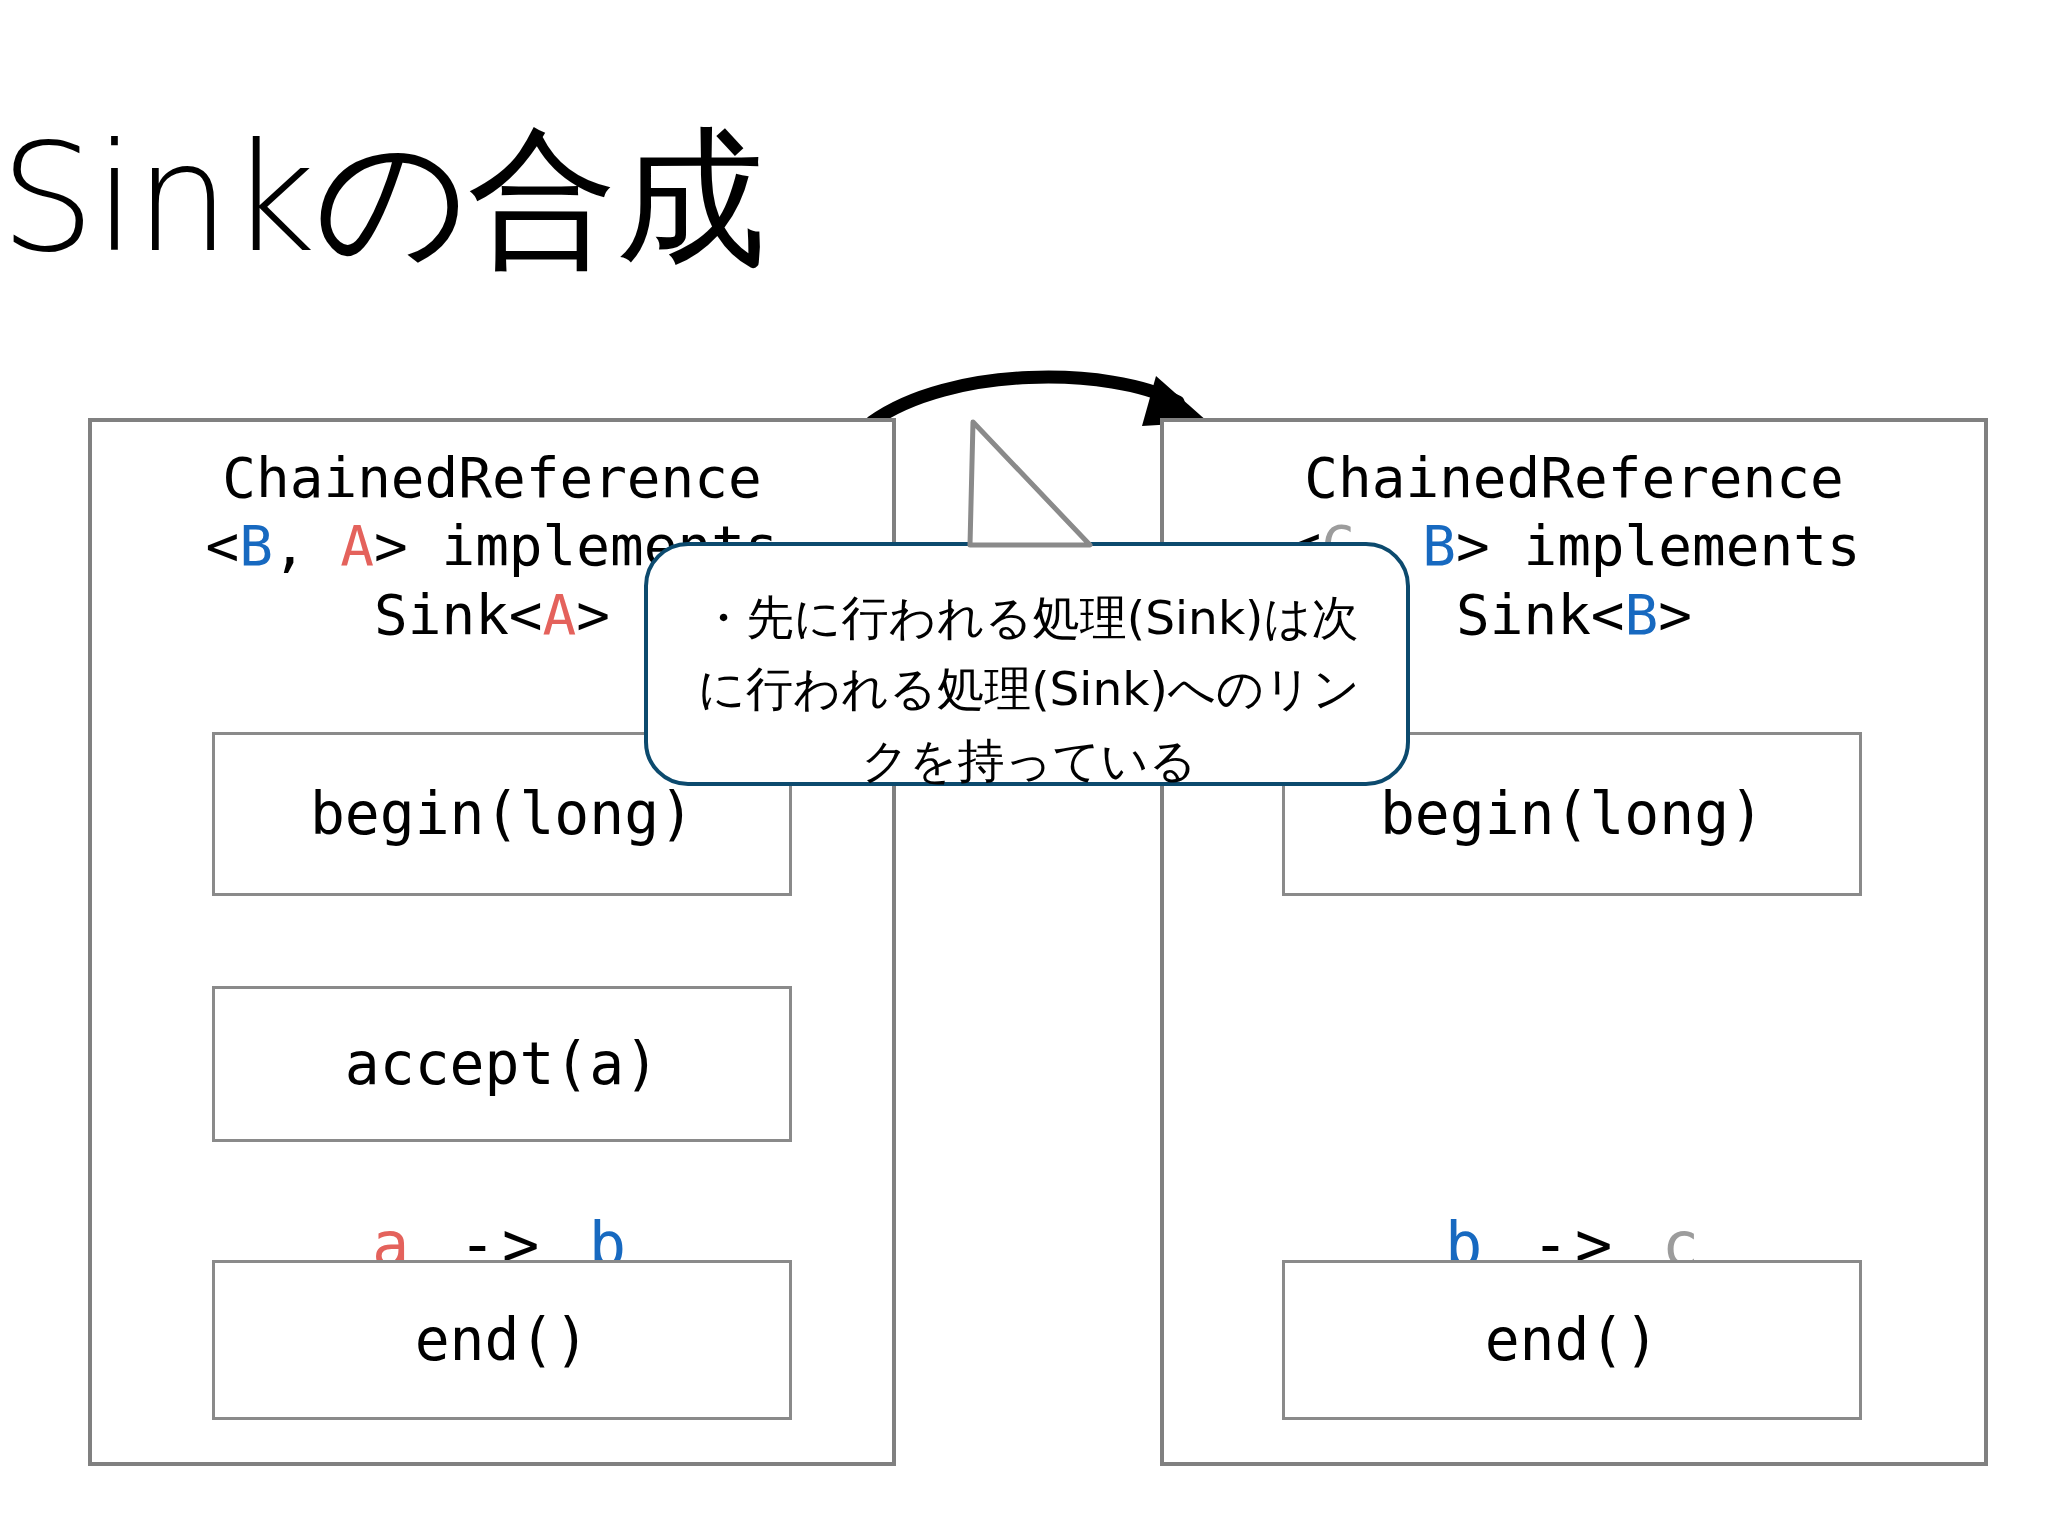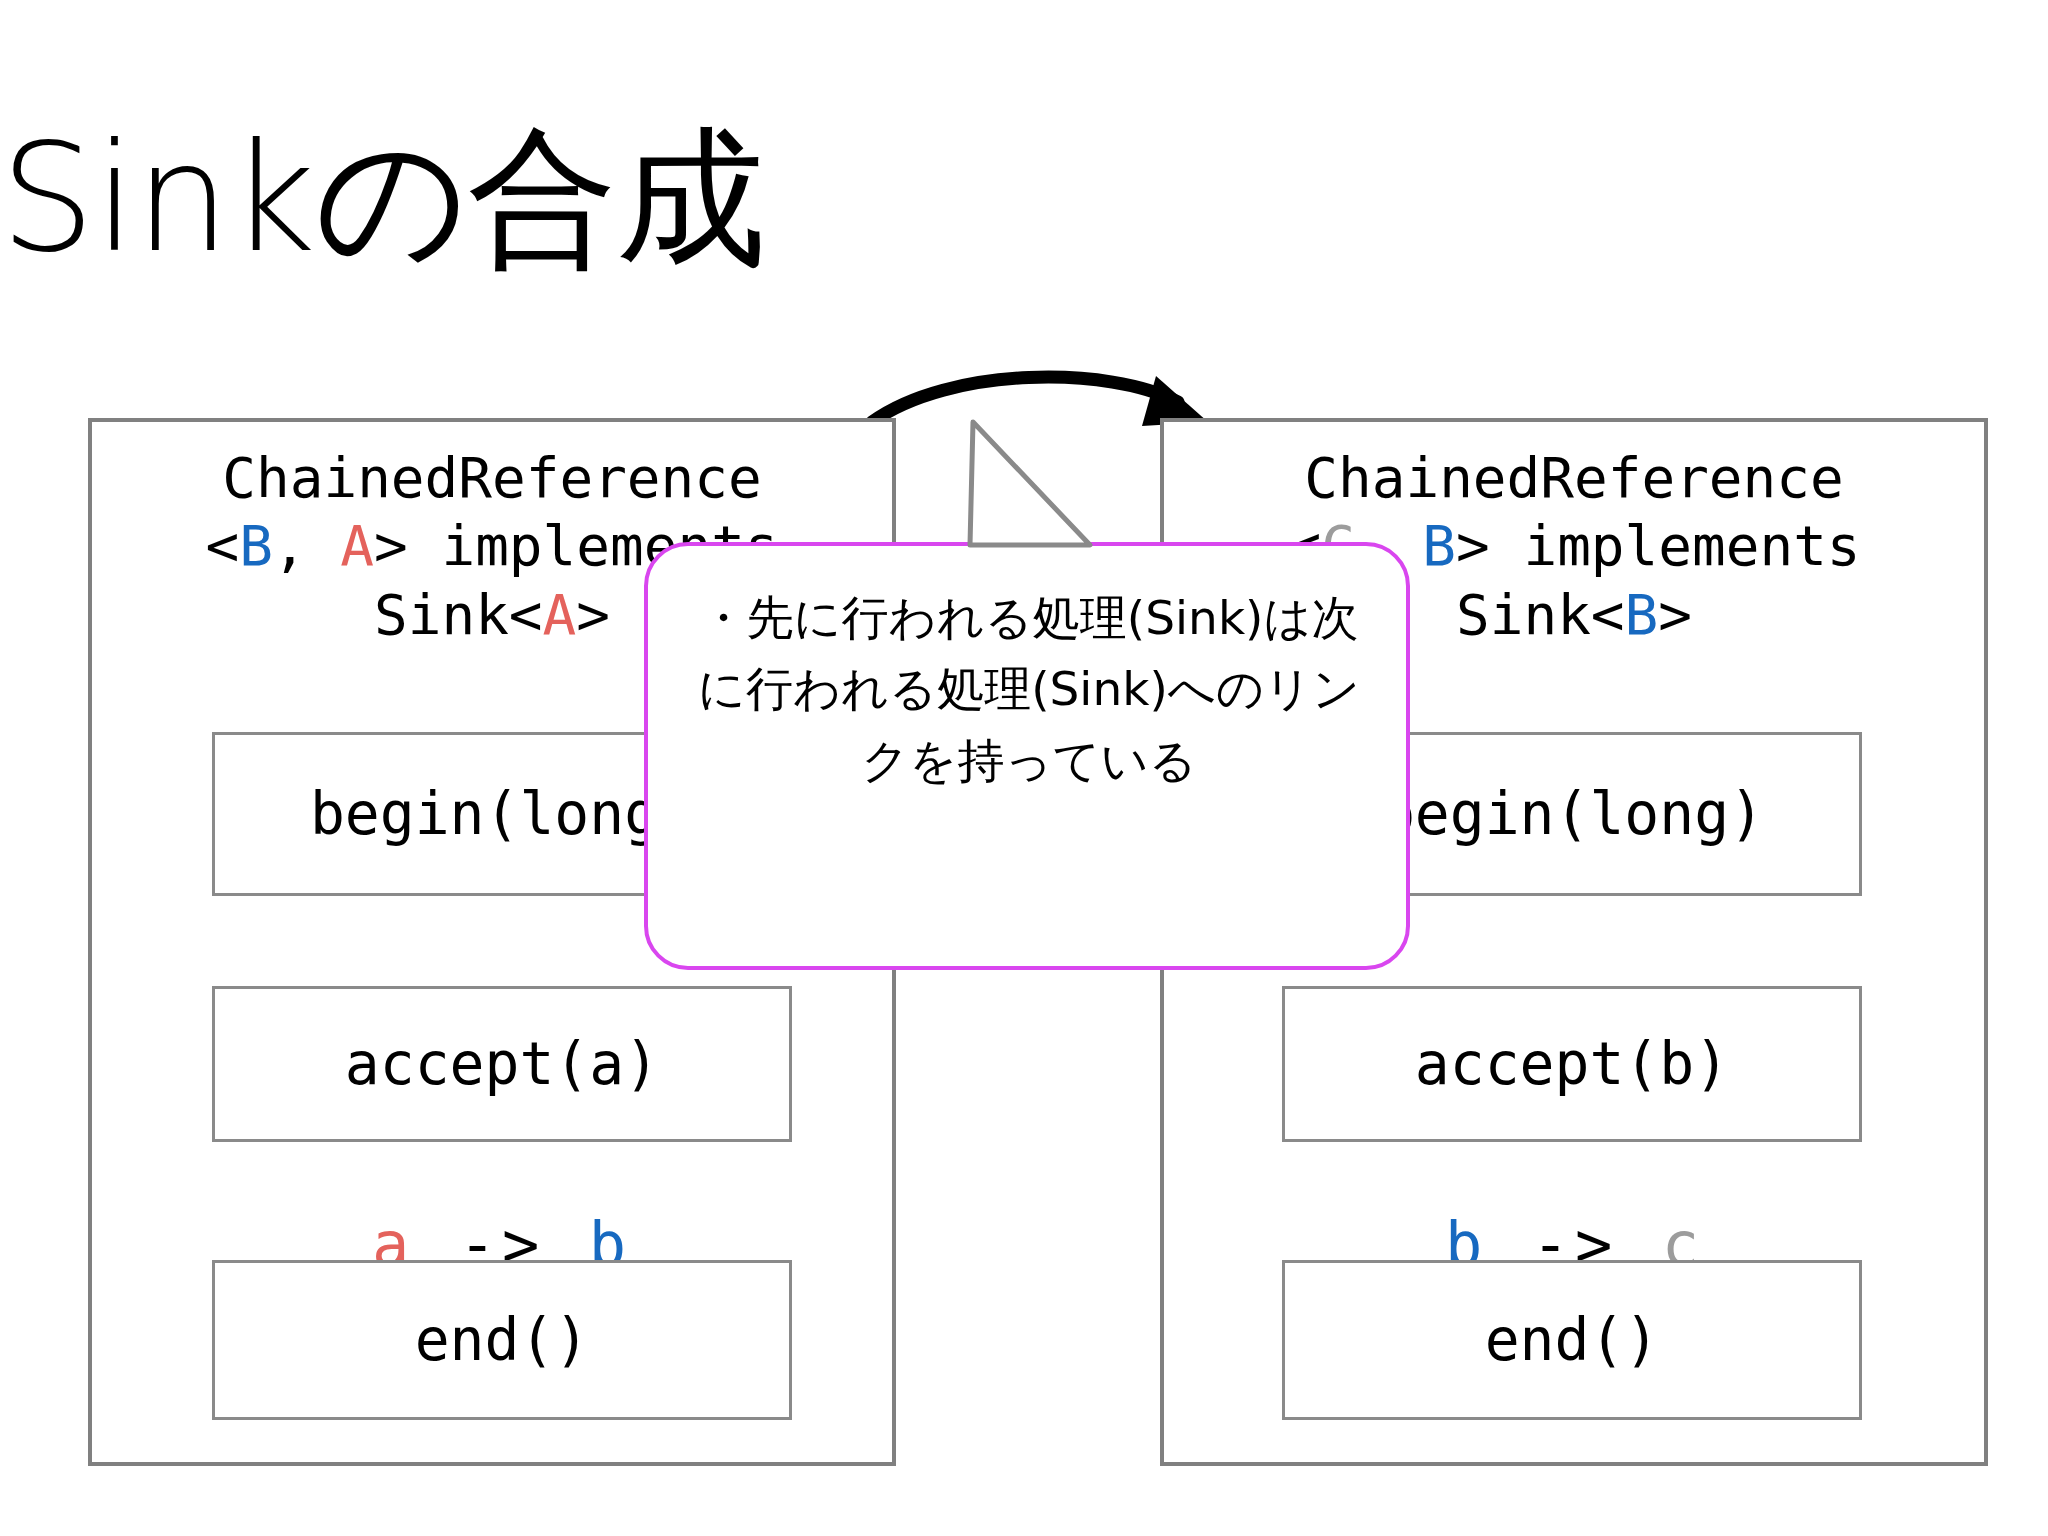--- a/index.html
+++ b/index.html
@@ -110,22 +110,22 @@
     height: 110px;
     pointer-events: none;
   }
 
   
   #callout {
     position: absolute;
     left: 644px;
     top: 542px;
     width: 766px;
-    height: 428px;
-    border: 4px solid #d946ef;
+    height: 244px;
+    border: 4px solid #0c4a6e;
     border-radius: 44px;
     background: #ffffff;
     box-sizing: border-box;
     z-index: 20;
   }
   #callout-text {
     position: absolute;
     left: 46px;
     top: 36px;
     width: 670px;
@@ -181,23 +181,20 @@
   <div class="panel" id="panel-right">
 
     <div class="panel-header"><span>ChainedReference</span>
 <span>&lt;</span><span class="tC">C</span><span>, </span><span class="tB">B</span><span>&gt; </span><span>implements</span>
 <span>Sink&lt;</span><span class="tB">B</span><span>&gt;</span></div>
 
     <div class="method-box" id="box-begin-right">
       <span>begin(long)</span>
     </div>
 
-    <div class="method-box" id="box-accept-right">
-      <span>accept(b)</span>
-    </div>
 
     <div class="transform-label" id="label-right"><span class="tB">b</span><span> -&gt; </span><span class="tC">c</span></div>
 
     <div class="method-box" id="box-end-right">
       <span>end()</span>
     </div>
   </div>
 
   <svg id="callout-tail" viewBox="0 0 320 160" xmlns="http://www.w3.org/2000/svg">
     <polygon points="90,145 93,22 210,145" fill="#ffffff" stroke="#8a8a8a" stroke-width="5" stroke-linejoin="round"></polygon>

